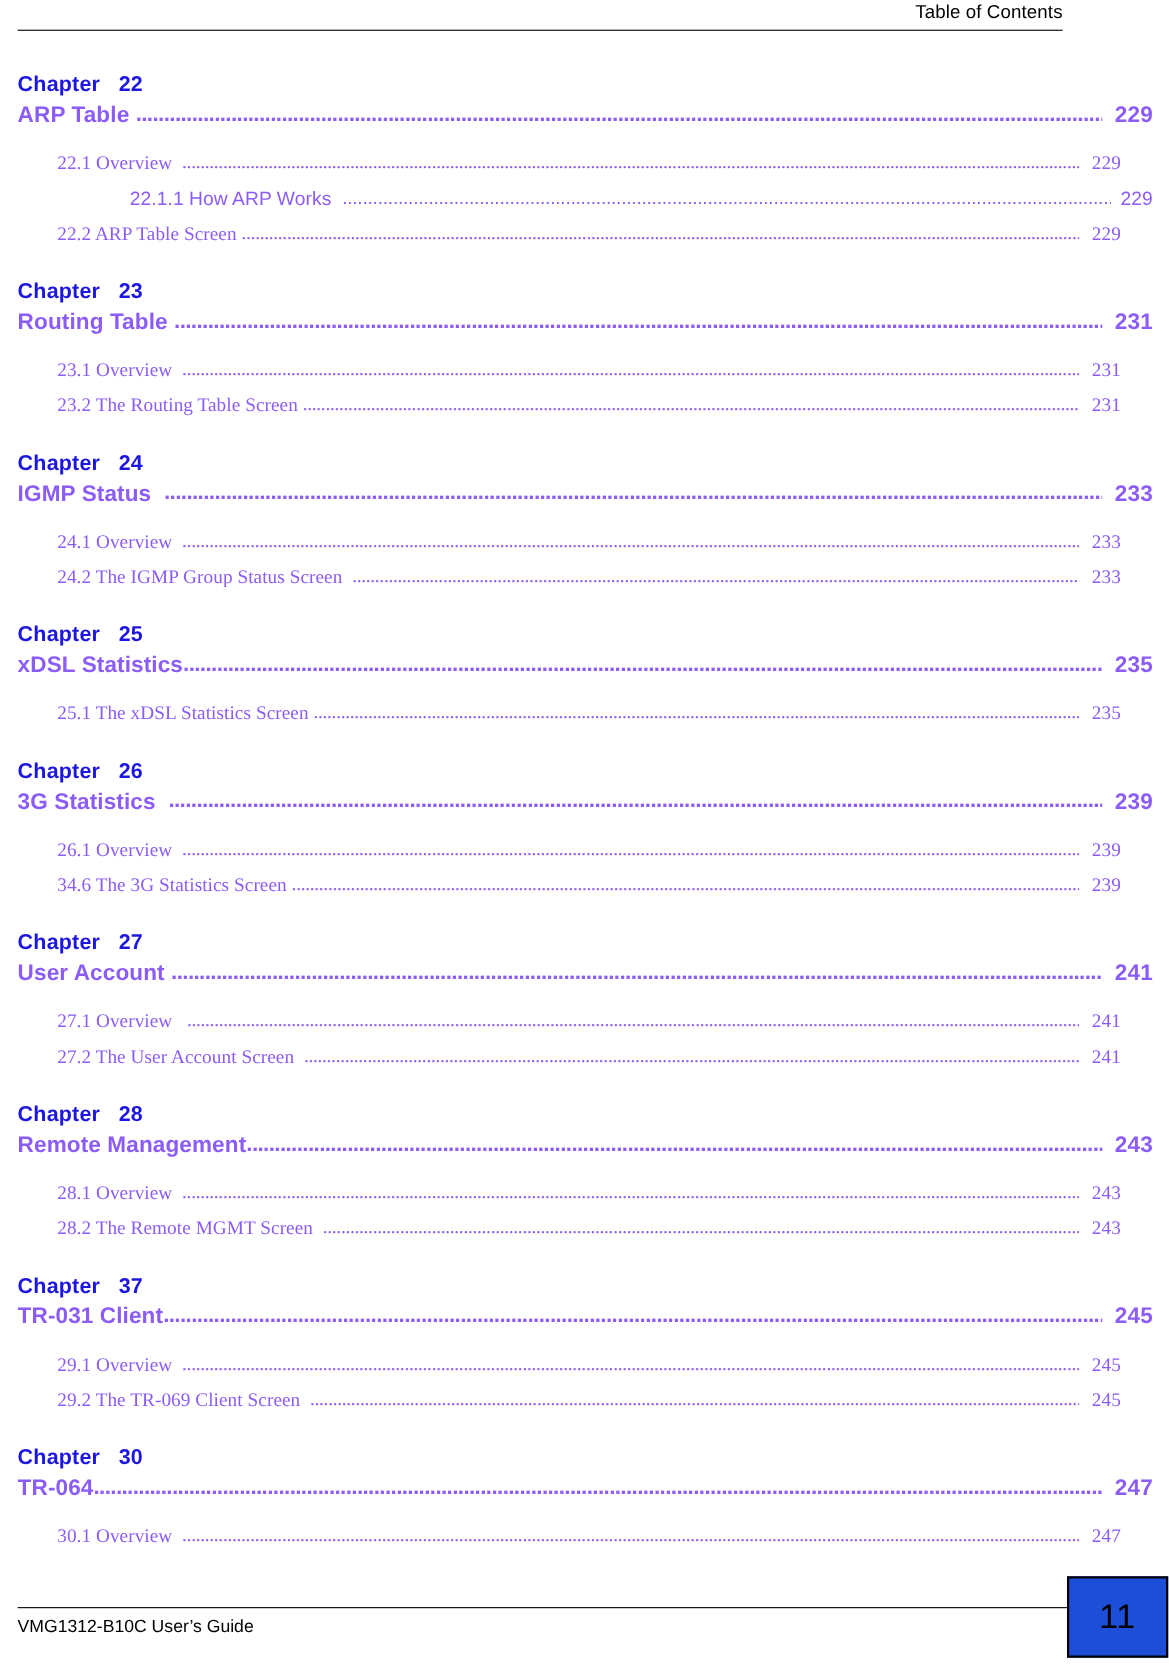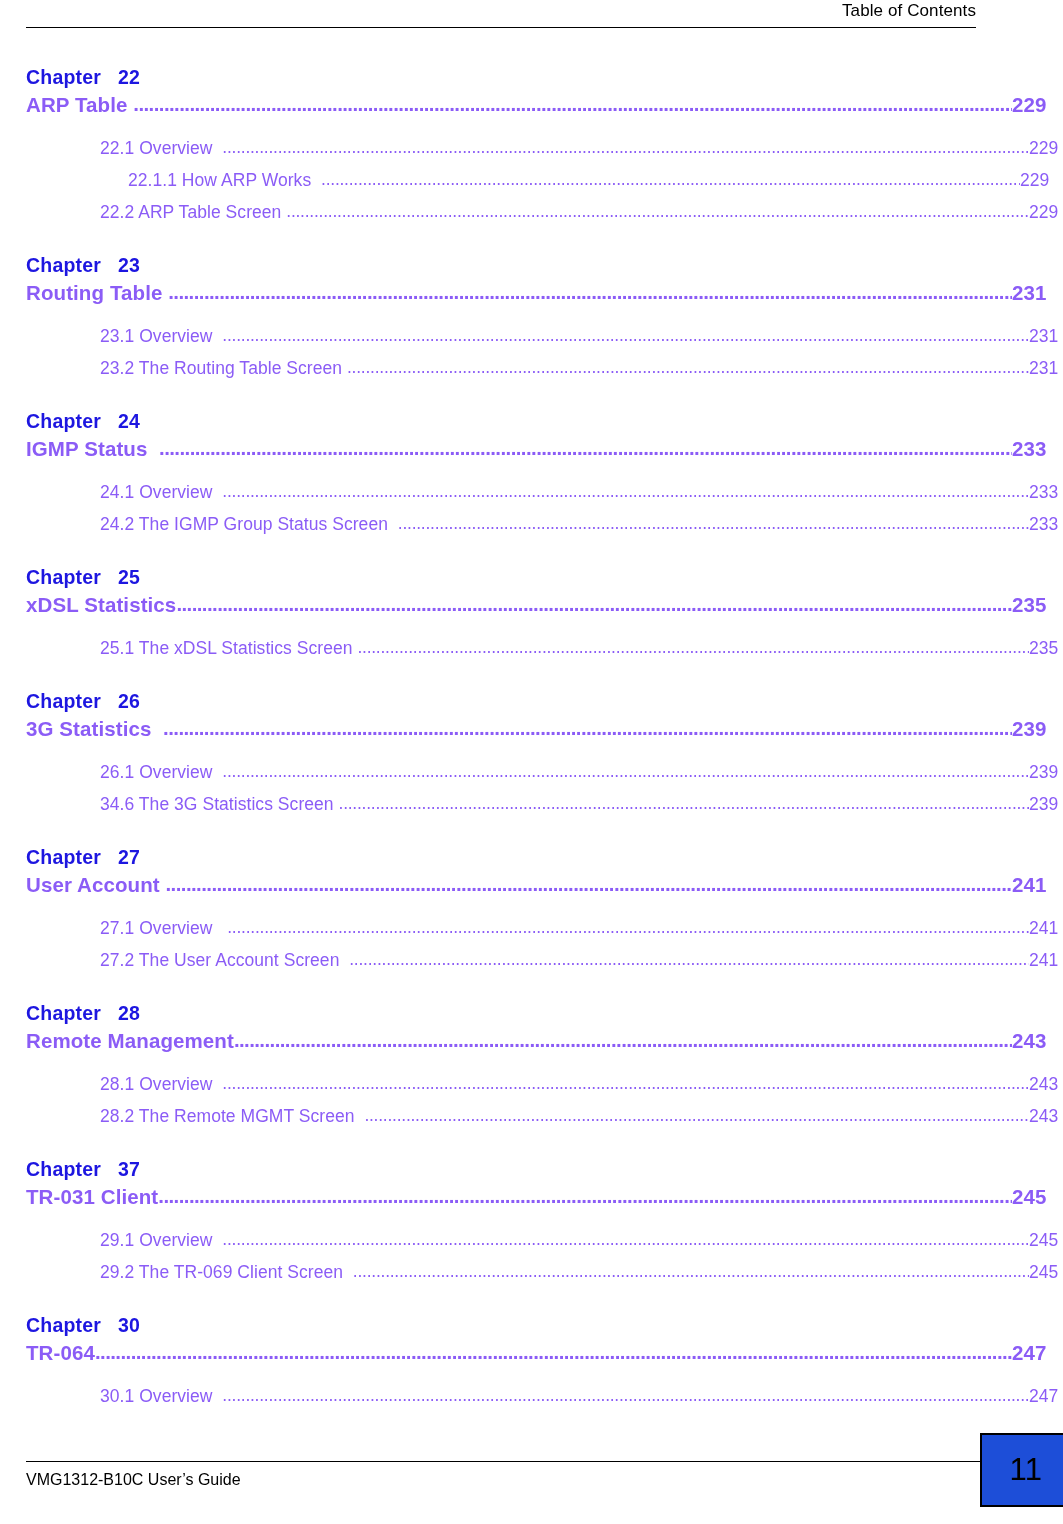--- a/index.html
+++ b/index.html
@@ -12,21 +12,21 @@
     width: 1063px;
     height: 1524px;
     position: relative;
     font-family: "Liberation Sans", sans-serif;
     color: #000000;
     overflow: hidden;
   }
 
   .page {
     position: absolute;
-    left: 18px; top: 0;
+    left: 8px; top: 0;
     width: 966px;
     height: 1524px;
     box-sizing: border-box;
   }
 
   
   .page-header {
     position: absolute;
     left: 8px;
     right: 8px;
@@ -86,20 +86,21 @@
   }
   .toc-line .leader {
     flex: 1 1 auto;
     overflow: hidden;
     white-space: nowrap;
     margin: 0;
     min-width: 4px;
   }
   .toc-line .pageno {
     flex: 0 0 auto;
+    text-align: right;
     white-space: pre;
     padding-left: 0px;
   }
 
   
   .lvl0 {
     font-weight: bold;
     font-size: 20.5px;
     line-height: 30px;
     letter-spacing: 0.1px;
@@ -111,23 +112,24 @@
     position: relative;
     top: -1px;
   }
   .lvl0 .pageno { font-size: 20.5px; min-width: 46px; }
 
   
   .lvl1 {
     font-weight: normal;
     font-size: 17.5px;
     line-height: 32px;
-    margin-left: 74px;
+    margin-left: 36px;
     width: calc(100% - 65px);
     letter-spacing: 0.05px;
+    font-family: Liberation Serif, serif;
   }
   .lvl1 .leader {
     font-size: 17.5px;
     letter-spacing: -0.25px;
     position: relative;
     top: -1px;
   }
   .lvl1 .pageno { font-size: 17.5px; min-width: 38px; }
 
   

